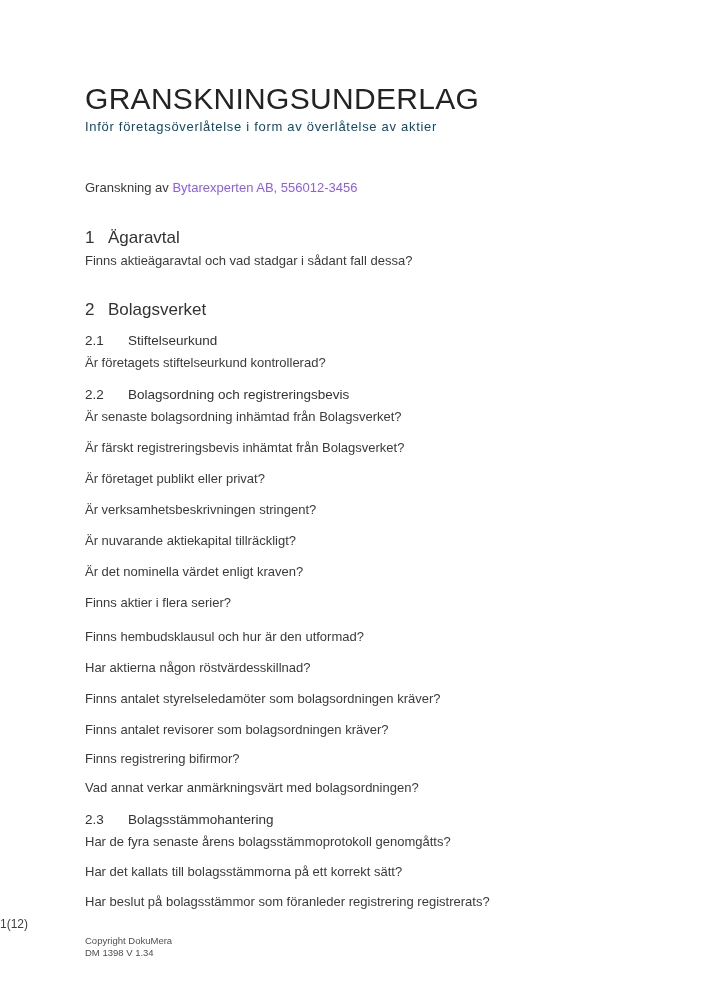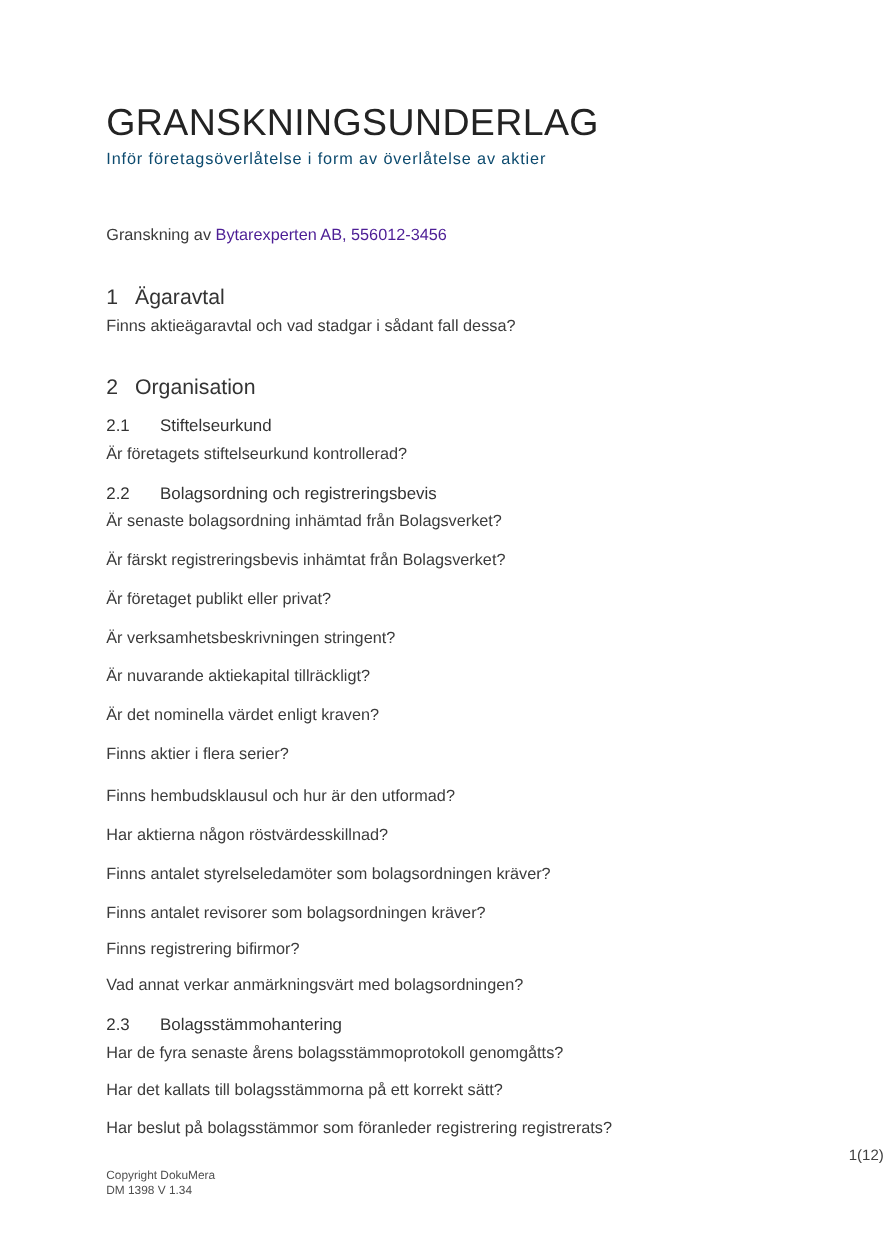--- a/index.html
+++ b/index.html
@@ -59,44 +59,44 @@
     color:#3b3b3b;
   }
   .mt5{margin-top:5px;}
   .mt6{margin-top:6px;}
   .mt12{margin-top:12px;}
   .mt14{margin-top:14px;}
   .mt15{margin-top:15px;}
   .mt19{margin-top:19px;}
   .footer-pagenum{
     position:absolute;top:917px;left:0;width:707px;
-    text-align:right;font-size:12px;color:#3f3f3f;
+    text-align:left;font-size:12px;color:#3f3f3f;
   }
   .footer-copy{
     position:absolute;top:935px;left:85px;
     font-size:9.5px;line-height:1.3;color:#4f4f4f;
   }
 </style>
 </head>
 <body>
 
 <div class="page">
   <div class="content">
 
     <h1 class="doc-title">GRANSKNINGSUNDERLAG</h1>
 
     <p class="doc-subtitle">Inför företagsöverlåtelse i form av överlåtelse av aktier</p>
 
-    <p class="review"><span>Granskning av </span><span style="color: #4c1d95;">Bytarexperten AB, 556012-3456</span></p>
+    <p class="review"><span>Granskning av </span><span style="color: #8b5cf6;">Bytarexperten AB, 556012-3456</span></p>
 
     <h2 class="h1"><span class="num1">1</span><span>Ägaravtal</span></h2>
 
     <p class="q mt5">Finns aktieägaravtal och vad stadgar i sådant fall dessa?</p>
 
-    <h2 class="h1"><span class="num1">2</span><span>Organisation</span></h2>
+    <h2 class="h1"><span class="num1">2</span><span>Bolagsverket</span></h2>
 
     <h3 class="h2 mt12"><span class="num2">2.1</span><span>Stiftelseurkund</span></h3>
 
     <p class="q mt6">Är företagets stiftelseurkund kontrollerad?</p>
 
     <h3 class="h2"><span class="num2">2.2</span><span>Bolagsordning och registreringsbevis</span></h3>
 
     <p class="q mt6">Är senaste bolagsordning inhämtad från Bolagsverket?</p>
     <p class="q">Är färskt registreringsbevis inhämtat från Bolagsverket?</p>
     <p class="q">Är företaget publikt eller privat?</p>

